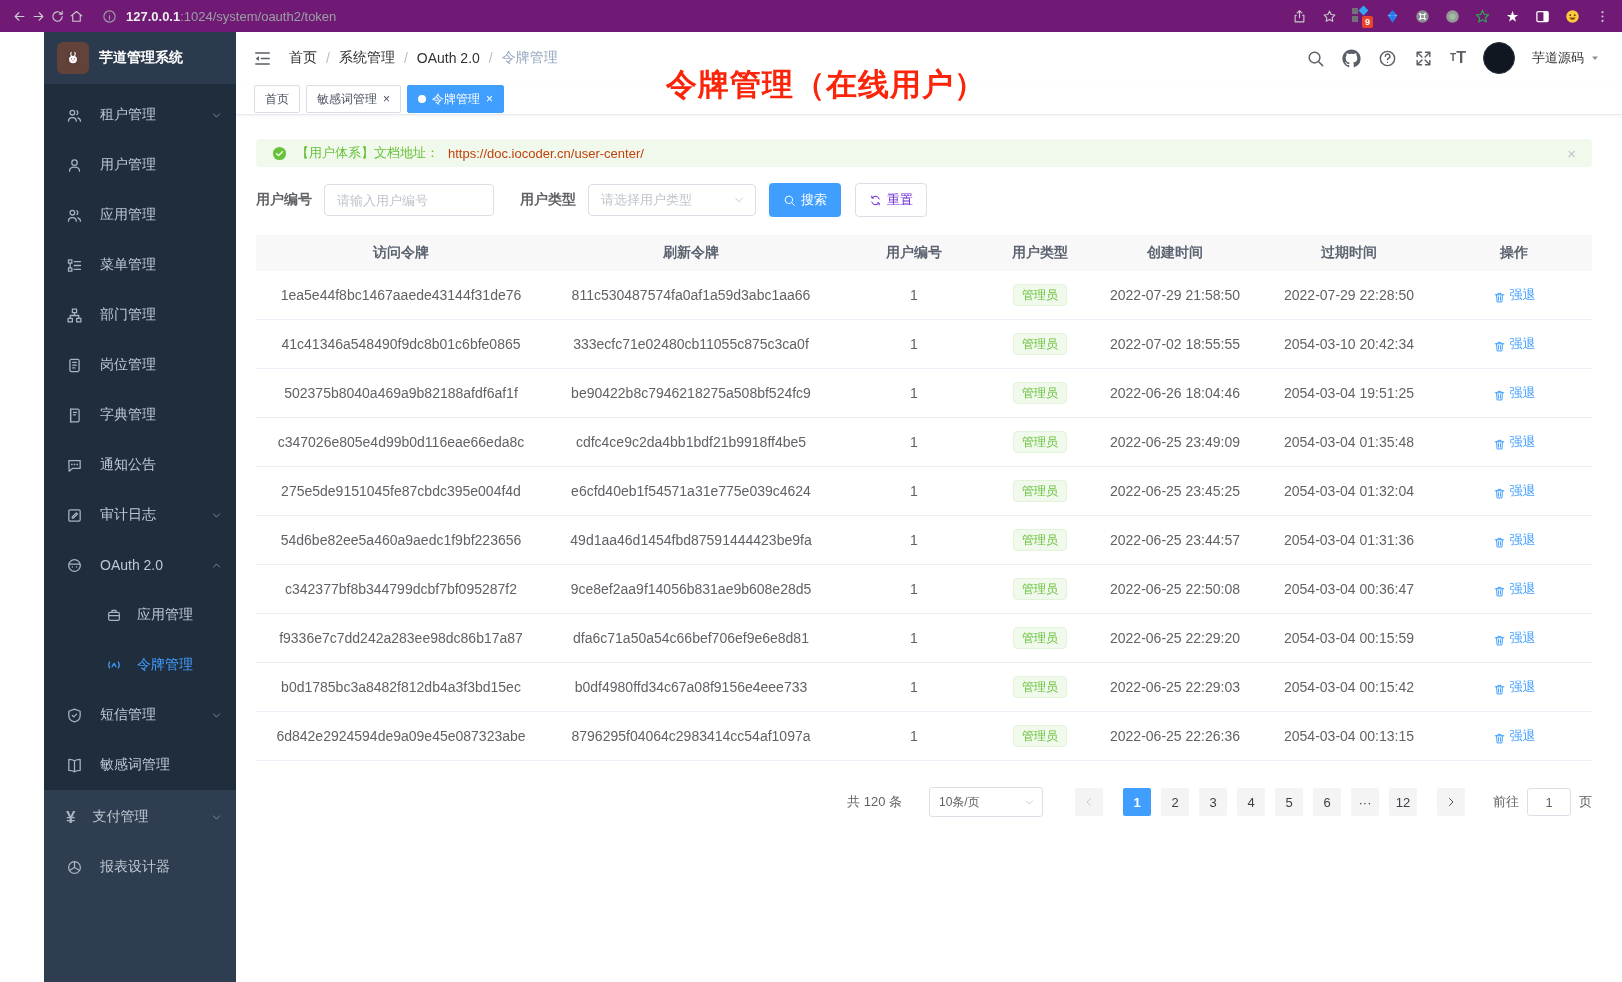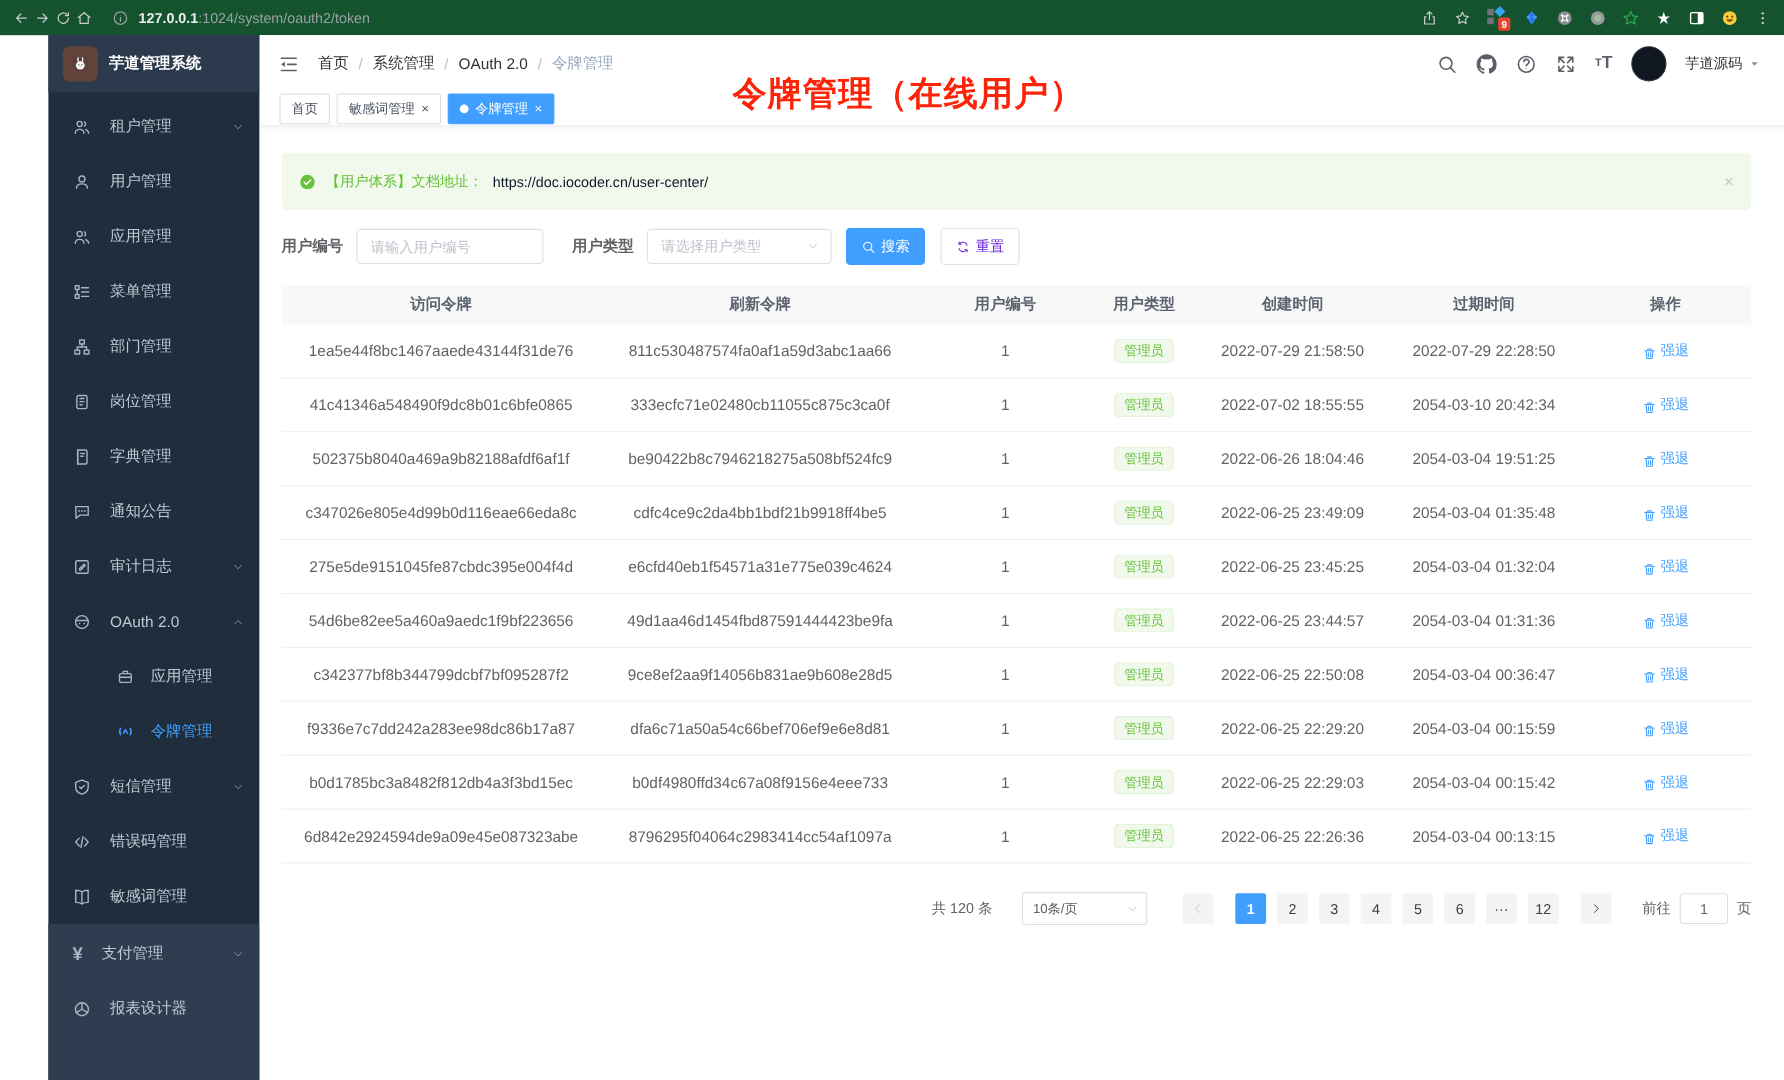--- a/index.html
+++ b/index.html
@@ -1,20 +1,20 @@
 <!DOCTYPE html>
 <html><head>
 <meta charset="utf-8">
 <style>
   html,body{margin:0;padding:0;overflow:hidden;}
   body{width:1622px;height:982px;position:relative;background:#fff;
        font-family:"Liberation Sans","DejaVu Sans",sans-serif;color:#303133;}
 
   
-  .browser{height:32px;background:#14532d;display:flex;align-items:center;padding:0 12px;gap:4px;color:#c8cacd;}
+  .browser{height:32px;background:#701a75;display:flex;align-items:center;padding:0 12px;gap:4px;color:#c8cacd;}
   .browser .ic{font-size:15px;}
   .bnav{cursor:pointer;display:inline-flex;}
   .urlbar{display:flex;align-items:center;gap:9px;margin-left:14px;font-size:13px;color:#9aa0a6;flex:0 0 auto;cursor:text;}
   .urlbar .host{color:#eceeef;font-weight:700;}
   .bright{margin-left:auto;display:flex;align-items:center;gap:15px;}
   .ext-grid{position:relative;width:18px;height:18px;display:inline-block;}
   .ext-grid .tile{position:absolute;width:6px;height:6px;background:#6f7276;}
   .ext-grid .t1{left:0;top:1px;}
   .ext-grid .t2{left:0;top:9px;}
   .ext-grid .gm{position:absolute;left:8px;top:0;width:7px;height:7px;background:#35a3f1;transform:rotate(45deg);}
@@ -54,23 +54,23 @@
 
   
   .tagsbar{height:30px;display:flex;align-items:center;gap:6px;padding:0 0 0 18px;border-bottom:1px solid #e8eaf0;box-shadow:0 1px 3px rgba(0,21,41,.06);}
   .tag{height:26px;display:flex;align-items:center;gap:6px;padding:0 10px;border:1px solid #d8dce5;background:#fff;color:#495060;font-size:12px;cursor:pointer;border-radius:2px;}
   .tag .x{font-size:12px;color:inherit;}
   .tag.active{background:#409eff;border-color:#409eff;color:#fff;}
   .tag .dot{width:8px;height:8px;border-radius:50%;background:#fff;}
 
   
   .content{padding:24px 0 0 20px;width:1336px;}
-  .alert{height:28px;background:#f0f9eb;border-radius:4px;display:flex;align-items:center;gap:9px;padding:12px 16px;font-size:13px;color:#67c23a;}
+  .alert{height:28px;background:#f0f9eb;border-radius:4px;display:flex;align-items:center;gap:9px;padding:0 16px;font-size:13px;color:#67c23a;}
   .alert .ic{font-size:15px;}
-  .alert .link{color:#0f172a;cursor:pointer;}
+  .alert .link{color:#c2410c;cursor:pointer;}
   .alert .close{margin-left:auto;color:#c0c4cc;font-size:15px;cursor:pointer;}
 
   .filters{display:flex;align-items:center;margin-top:16px;font-size:14px;color:#606266;}
   .flabel{font-weight:700;margin-right:12px;}
   .inp{width:170px;height:32px;border:1px solid #dcdfe6;border-radius:4px;padding:0 12px;font-size:13px;color:#606266;outline:none;box-sizing:border-box;margin-right:26px;}
   .inp::placeholder{color:#bfc4cc;}
   .sel{width:168px;height:32px;border:1px solid #dcdfe6;border-radius:4px;display:flex;align-items:center;justify-content:space-between;
        padding:0 10px 0 12px;font-size:13px;color:#bfc4cc;box-sizing:border-box;margin-right:13px;cursor:pointer;}
   .sel .ic{font-size:12px;color:#c0c4cc;}
   .btn{height:32px;border-radius:4px;display:inline-flex;align-items:center;gap:5px;font-size:13px;padding:0 13px;cursor:pointer;border:1px solid transparent;}
@@ -371,28 +371,20 @@
               <path d="M12 3l8 3v6c0 5-3.5 8-8 9-4.5-1-8-4-8-9V6z"></path>
               <path d="M9 12l2 2 4-4"></path>
             </svg>
           </span>
           <span>短信管理</span>
           <span class="ic chev">
             <svg viewBox="0 0 24 24" fill="none" stroke="currentColor" stroke-width="1.8" stroke-linecap="round" stroke-linejoin="round">
               <path d="M5.5 8.5l6.5 7 6.5-7"></path>
             </svg>
           </span>
-        </div>
-        <div class="menu-item">
-          <span class="ic">
-            <svg viewBox="0 0 24 24" fill="none" stroke="currentColor" stroke-width="1.8" stroke-linecap="round" stroke-linejoin="round">
-              <path d="M8.5 7L4 12l4.5 5M15.5 7L20 12l-4.5 5M13.3 5l-2.6 14"></path>
-            </svg>
-          </span>
-          <span>错误码管理</span>
         </div>
         <div class="menu-item">
           <span class="ic">
             <svg viewBox="0 0 24 24" fill="none" stroke="currentColor" stroke-width="1.8" stroke-linecap="round" stroke-linejoin="round">
               <path d="M12 5.2C10 3.8 7 3.2 4 3.2v15.6c3 0 6 .6 8 2 2-1.4 5-2 8-2V3.2c-3 0-6 .6-8 2z"></path>
               <path d="M12 5.2v15.6"></path>
             </svg>
           </span>
           <span>敏感词管理</span>
         </div>

